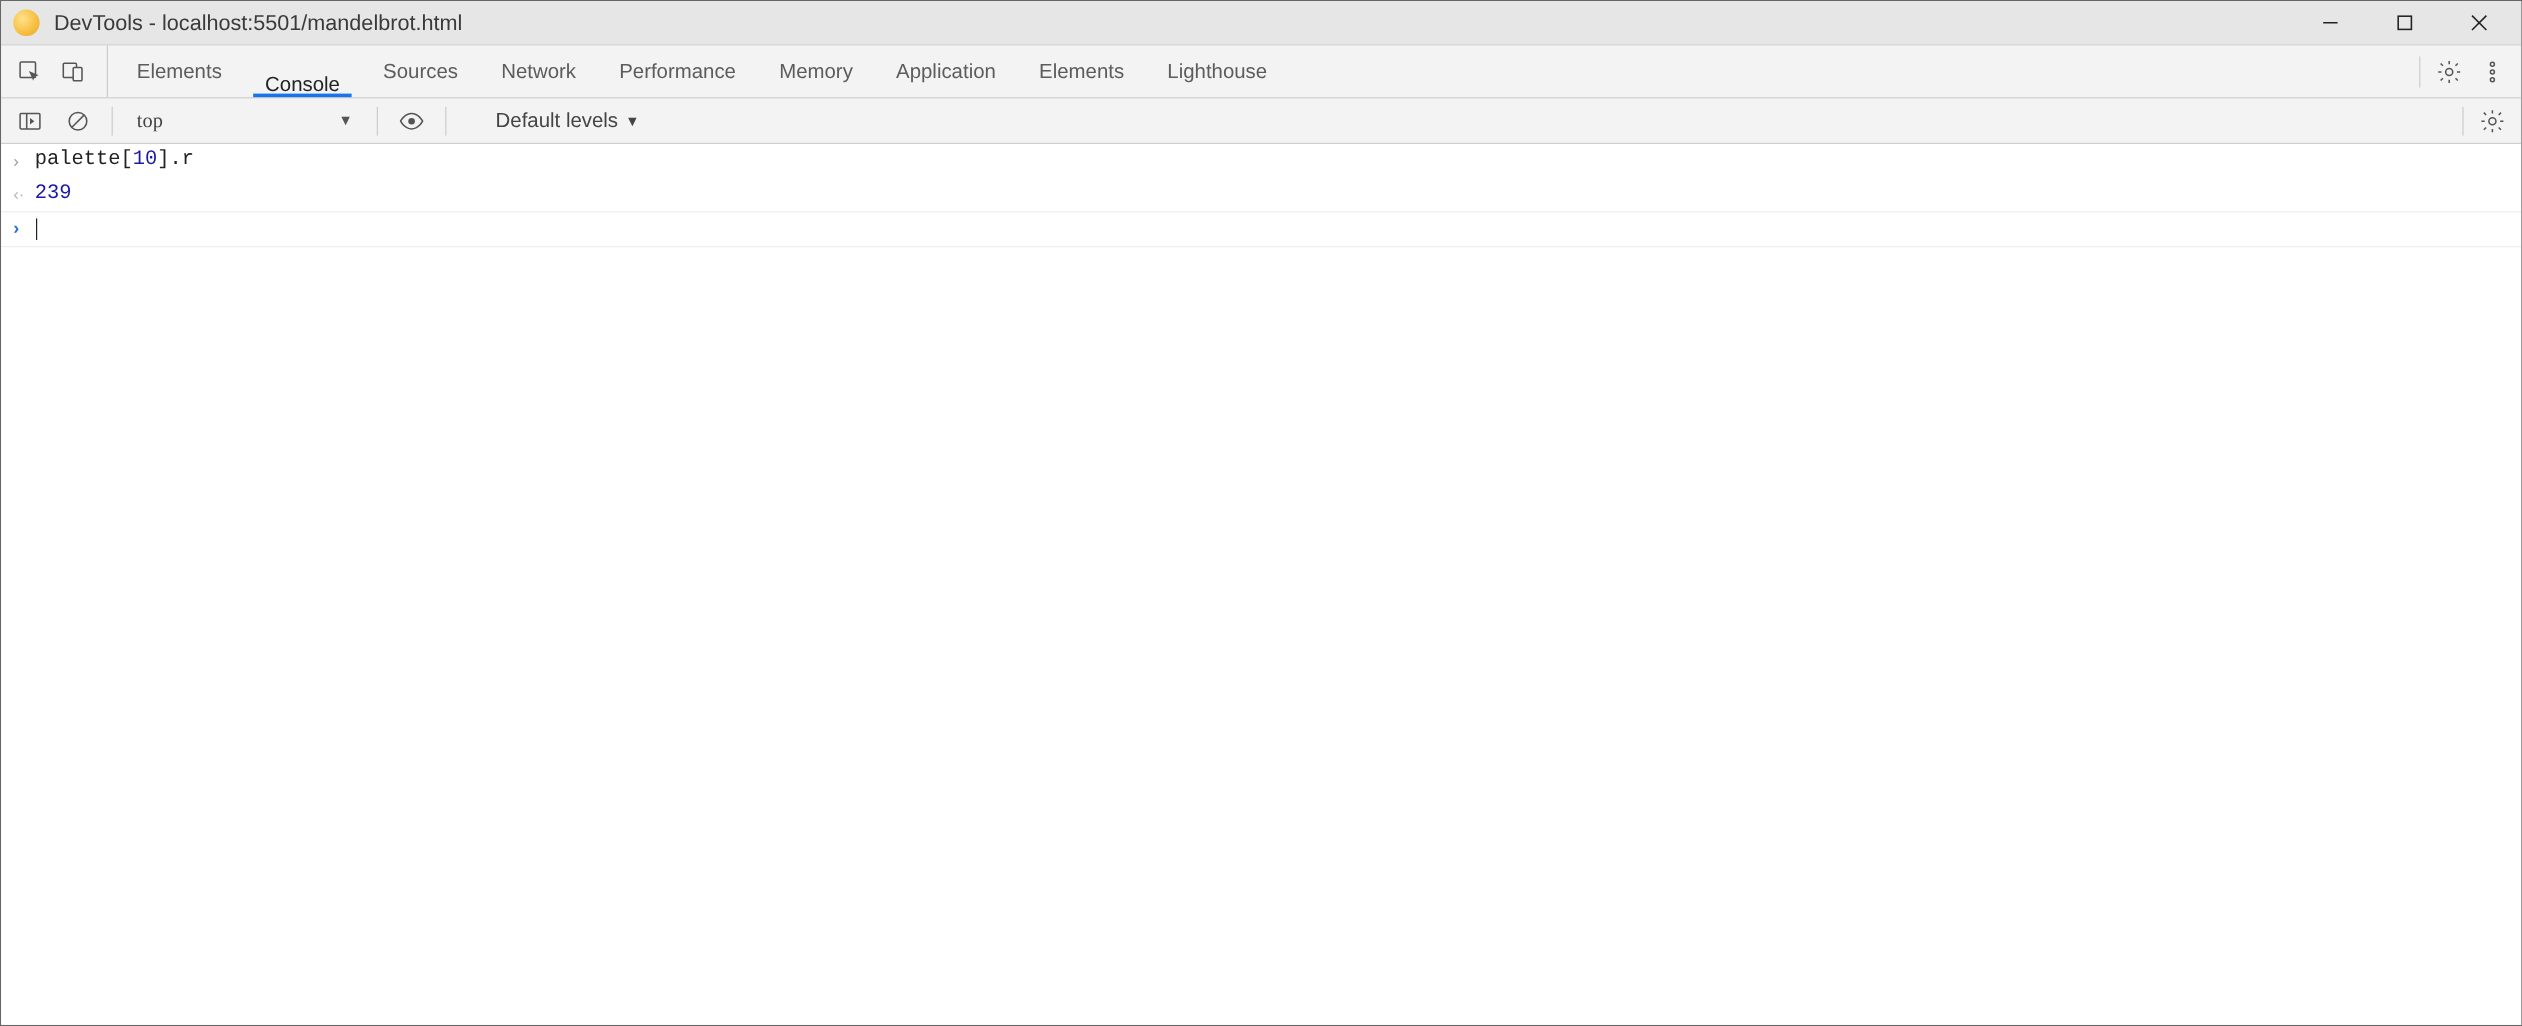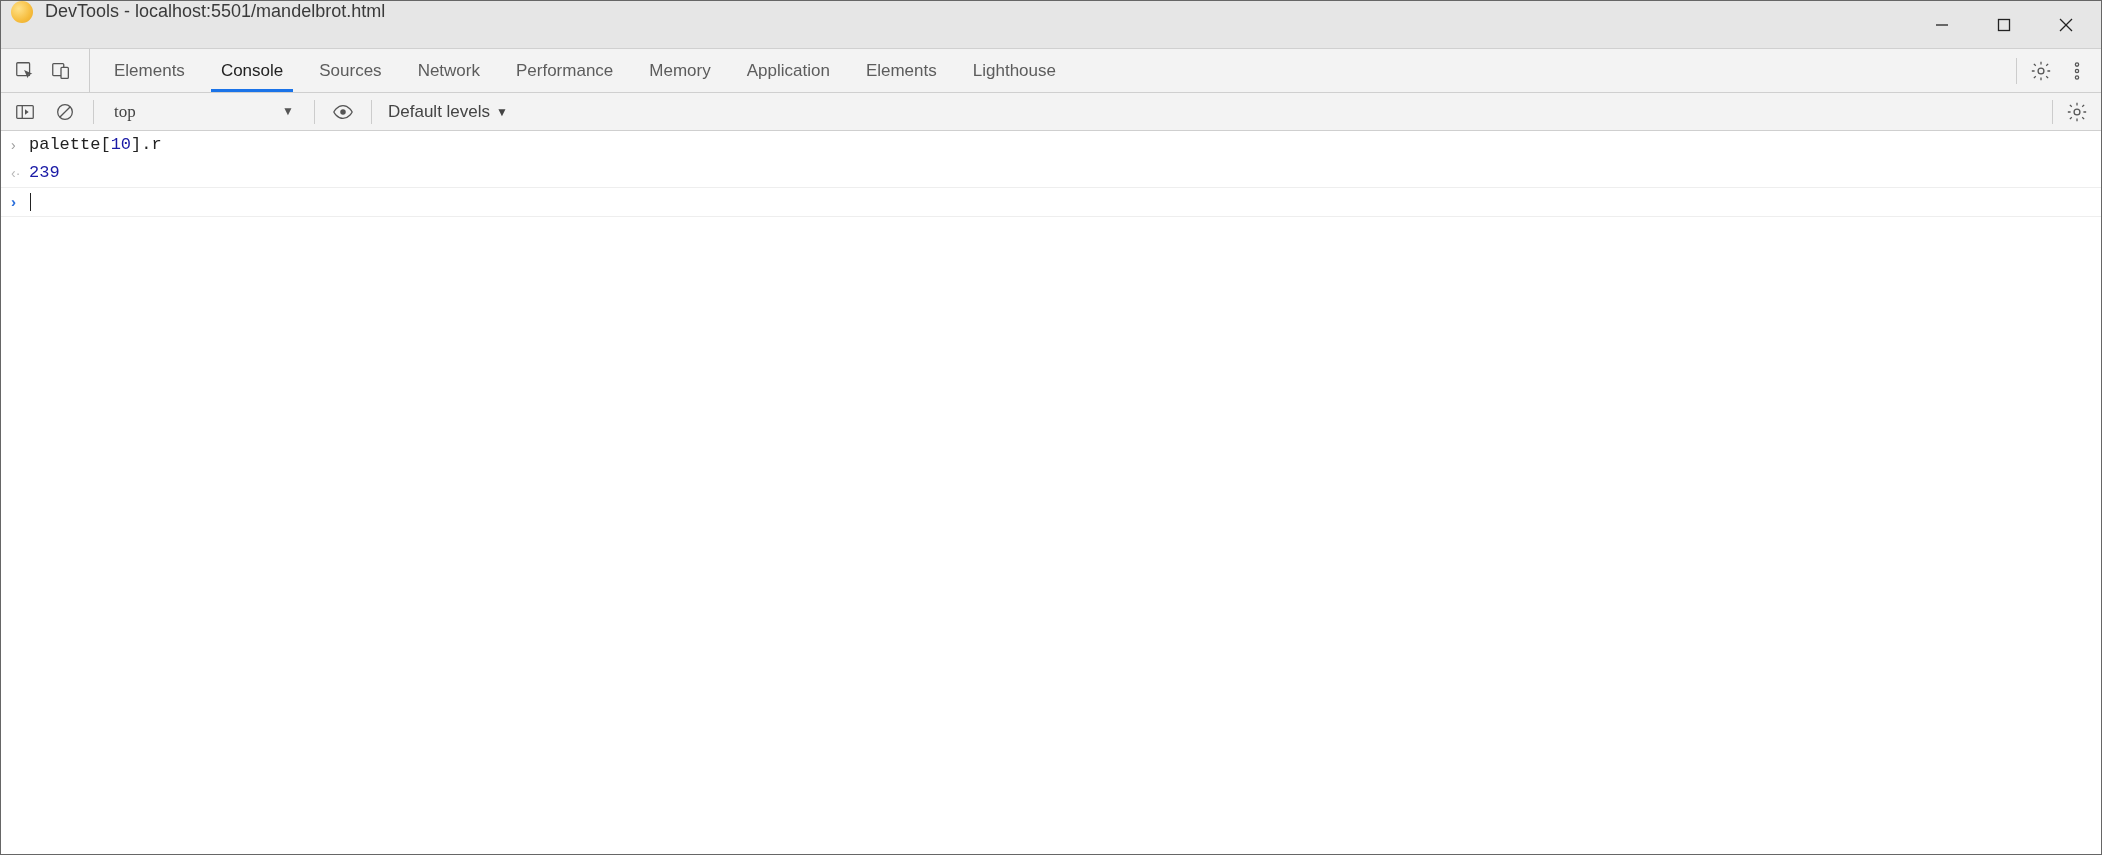--- a/index.html
+++ b/index.html
@@ -10,24 +10,24 @@
     width: 2102px;
     height: 855px;
     border: 1px solid #666;
     background: #fff;
     display: flex;
     flex-direction: column;
   }
 
   
   .titlebar {
-    height: 48px;
+    height: 37px;
     background: #e6e6e6;
     display: flex;
-    align-items: flex-start;
+    align-items: center;
     padding: 0 4px 0 10px;
     border-bottom: 1px solid #d0d0d0;
   }
   .titlebar .app-icon {
     width: 22px; height: 22px;
     border-radius: 50%;
     background: radial-gradient(circle at 35% 35%, #ffe28a, #f6bd3e 60%, #e9a826);
     margin-right: 12px;
     flex-shrink: 0;
   }
@@ -70,21 +70,21 @@
 
   .tabsbar .tabs { display: flex; align-items: stretch; }
   .tab {
     padding: 0 18px;
     display: flex; align-items: center;
     font-size: 17px;
     color: #5c5c5c;
     position: relative;
     cursor: default;
   }
-  .tab.active { color: #222; }
+  .tab.active { color: #222; align-items: flex-end; }
   .tab.active::after {
     content: '';
     position: absolute;
     left: 8px; right: 8px; bottom: 0;
     height: 3px;
     background: #1a73e8;
   }
 
   .tabsbar .right-tools {
     margin-left: auto;
@@ -128,21 +128,21 @@
     font-size: 16px;
     color: #555;
     outline: none;
     margin-left: 6px;
   }
   .filter-input::placeholder { color: #999; }
 
   .levels-select {
     display: flex; align-items: center;
     font-size: 17px; color: #444;
-    margin-left: 6px;
+    margin-left: 31px;
     gap: 6px;
   }
   .levels-select .chev { font-size: 12px; }
 
   .subbar .right-group { margin-left:auto; display:flex; align-items:center; }
 
   
   .console {
     flex: 1;
     background: #fff;

